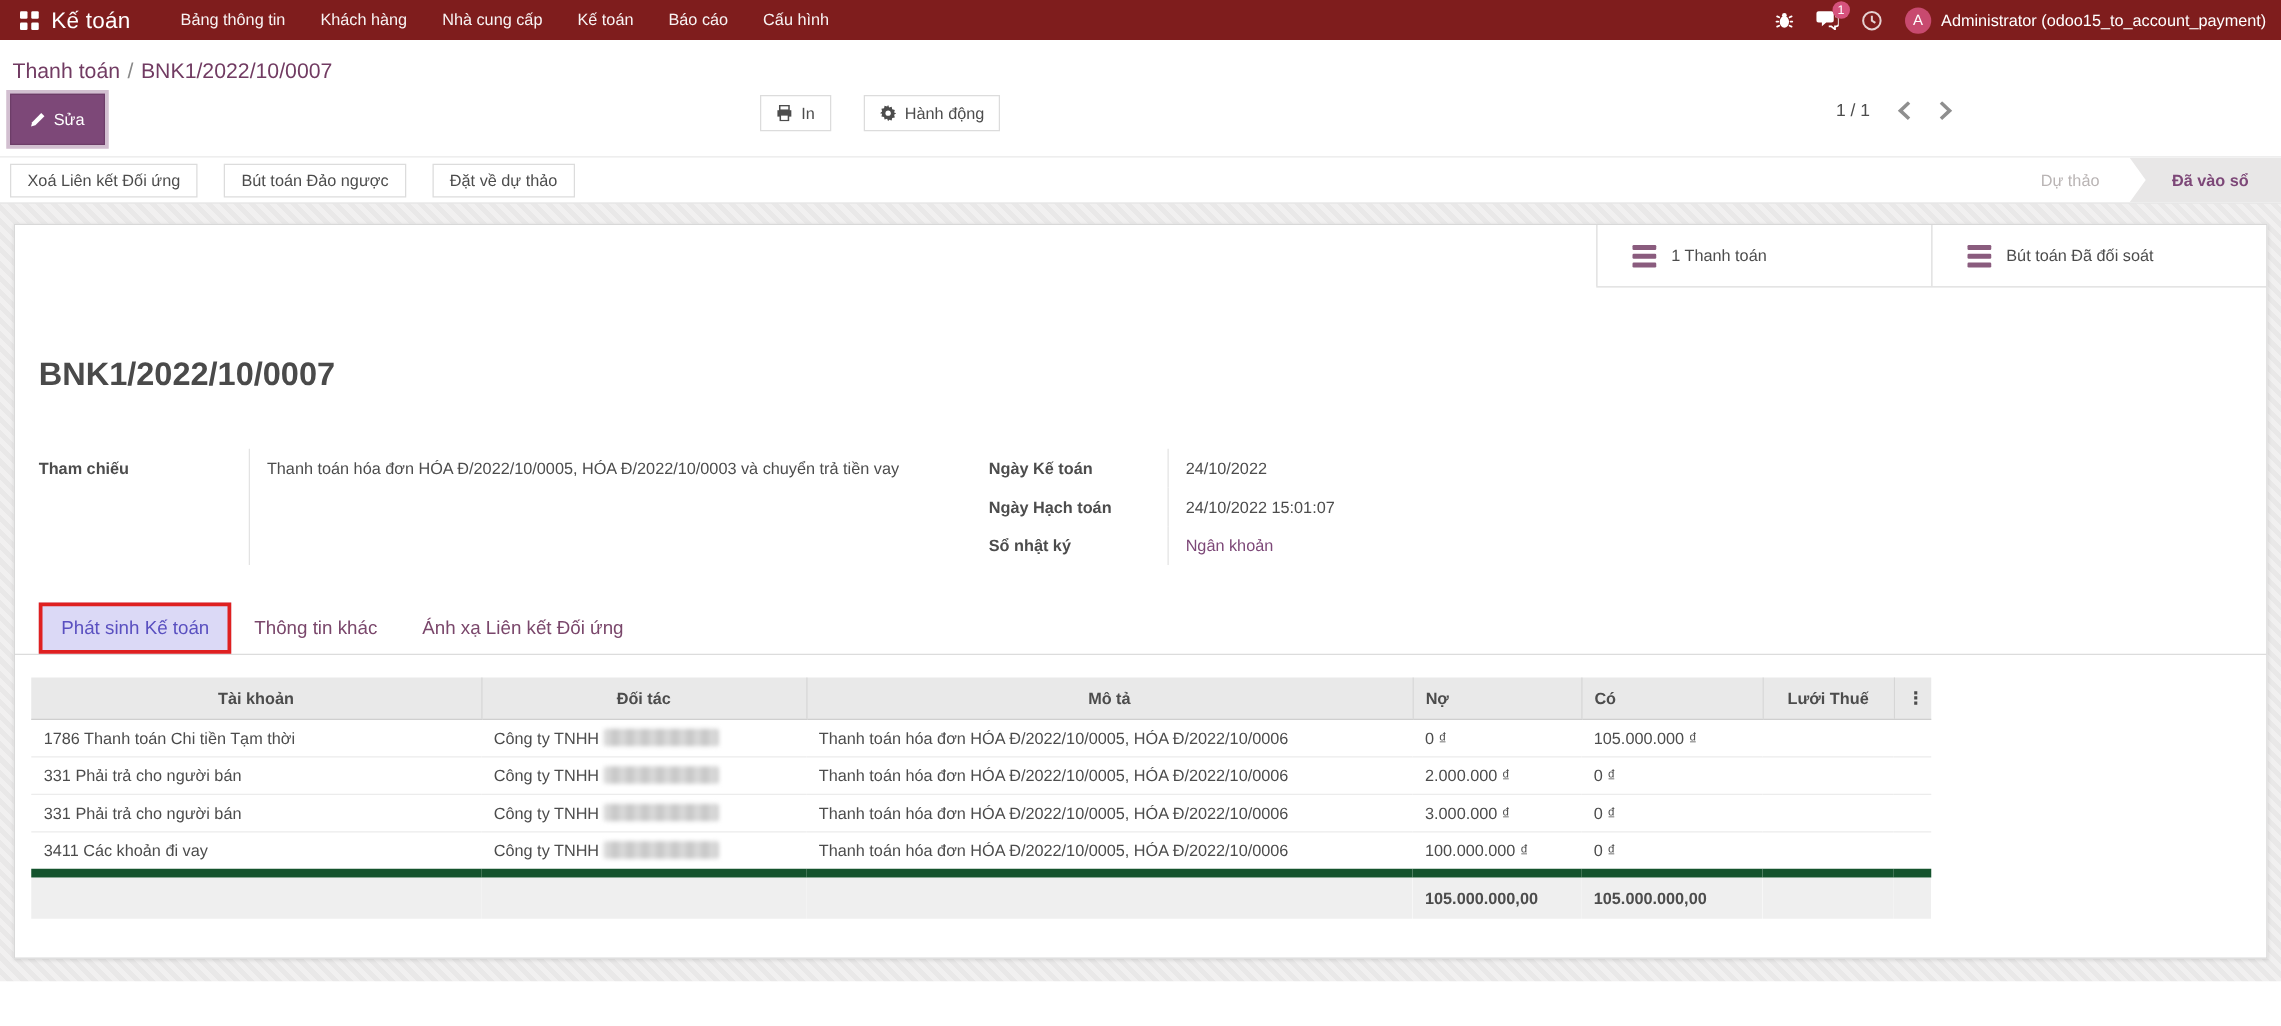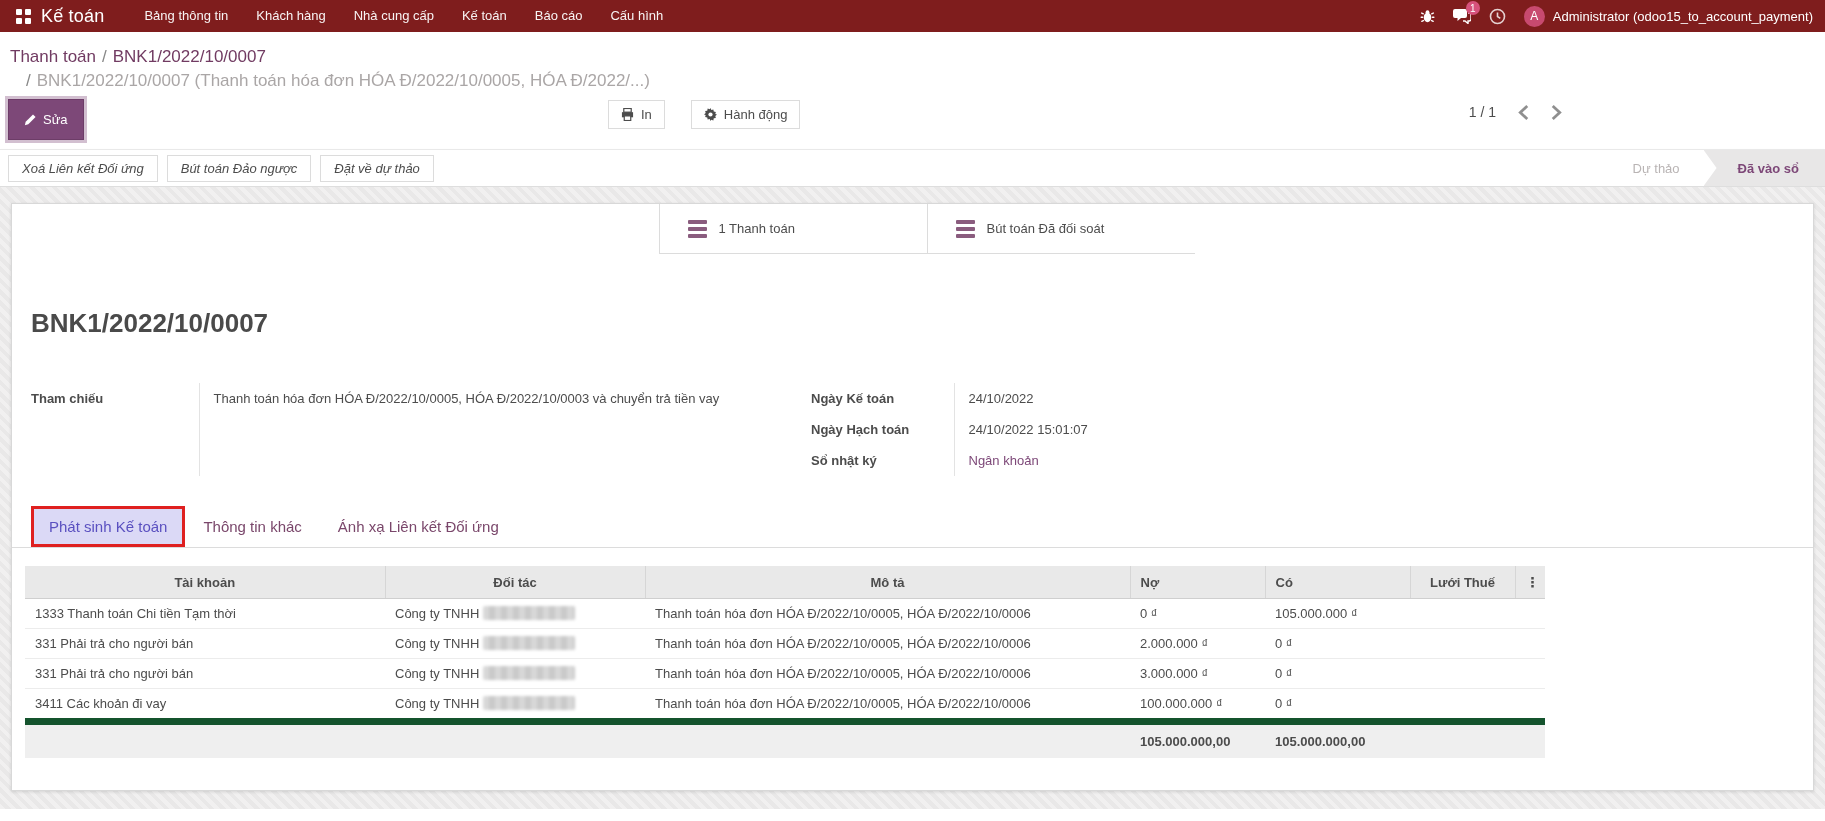--- a/index.html
+++ b/index.html
@@ -29,45 +29,45 @@
 
   .cp-buttons { position:relative; height:46px; }
   .btn { font-size:13px; border:1px solid #dcdcdc; background:#fff; color:#4c4c4c; padding:6px 12px; cursor:pointer; display:inline-flex; align-items:center; gap:7px; }
   .btn-primary { position:absolute; left:8px; top:4px; background:#7d4878; border-color:#6d3d68; color:#fff; padding:12px 15px; box-shadow:0 0 0 3px rgba(125,72,120,.35); }
   .center-group { position:absolute; left:608px; top:5px; display:flex; gap:26px; }
   .pager-group { position:absolute; right:263px; top:9px; display:flex; align-items:center; gap:22px; }
   .pager-text { font-size:14px; color:#4c4c4c; cursor:pointer; }
   .chev { cursor:pointer; display:flex; }
 
   .statusbar { margin-top:8px; border-top:1px solid #e9e9e9; border-bottom:1px solid #dedede; height:38px; display:flex; align-items:center; padding-left:8px; box-shadow:0 1px 2px rgba(0,0,0,.06); }
-  .statusbar .btn { margin-right:9px; padding:5px 13px;font-style:italic; }
+  .statusbar .btn { margin-right:21px; padding:5px 13px; }
   .status-steps { margin-left:auto; display:flex; height:100%; align-items:stretch; }
   .step { display:flex; align-items:center; font-size:13px; padding:0 24px; color:#b9b4b4; cursor:pointer; }
   .step.active { background:#e8e7e7; color:#7d4878; font-weight:bold; clip-path:polygon(0 0,100% 0,100% 100%,0 100%,13px 50%); padding:0 26px 0 34px; }
 
   
   .content { height:calc(821px - 32px - 167px); background:repeating-linear-gradient(45deg,#f1f0f0 0 4px,#e9e8e8 4px 8px); padding:16px 11px 0; }
   .sheet { background:#fff; border:1px solid #d8d8d8; box-shadow:0 1px 3px rgba(0,0,0,.12); height:588px; }
 
-  .statstrip { display:flex; justify-content:center;padding-left:28px; }
+  .statstrip { display:flex; justify-content:flex-end;padding-left:28px; }
   .statgroup { display:flex; border-bottom:1px solid #dcdcdc; }
   .statbtn { display:flex; align-items:center; gap:12px; padding:0 28px; height:49px; border-left:1px solid #dcdcdc; font-size:13px; color:#4c4c4c; cursor:pointer; min-width:268px; }
   .hamburger { display:flex; flex-direction:column; gap:3px; }
   .hamburger i { width:19px; height:4px; background:#8a5c7e; border-radius:1px; }
 
   .record-title { margin:54px 0 0 19px; font-size:26px; font-weight:600; color:#4a4a4a; }
 
   .fieldsgrid { display:flex; margin:44px 18px 0 19px; }
   .fgroup { display:table; border-collapse:collapse; }
   .frow { display:table-row; }
   .flabel { display:table-cell; font-size:13px; font-weight:bold; padding:8px 10px 8px 0; vertical-align:top; }
   .fval { display:table-cell; font-size:13px; border-left:1px solid #e3e3e3; padding:8px 10px 8px 14px; vertical-align:top; }
   .g-left { width:752px; }
   .g-left .flabel { width:168px; }
-  .g-right { width:700px; margin-left:28px; }
+  .g-right { width:700px; margin-left:8px; }
   .g-right .flabel { width:143px; }
   .link { color:#7d4878; cursor:pointer; }
 
   .tabsbar { margin-top:30px; padding-left:19px; border-bottom:1px solid #dcdcdc; display:flex; align-items:flex-end; }
   .tab { font-size:15px; color:#7a476b; padding:12px 18px; cursor:pointer; }
   .tab.active { background:#dbd9f6; color:#5a50c0; border:3px solid #df2020; padding:9px 15px; }
 
   table.lines { border-collapse:collapse; table-layout:fixed; width:1520px; margin:18px 0 0 13px; font-size:13px; }
   table.lines col.c-acc{width:360px} table.lines col.c-par{width:260px} table.lines col.c-desc{width:485px}
   table.lines col.c-deb{width:135px} table.lines col.c-cre{width:145px} table.lines col.c-tax{width:105px} table.lines col.c-opt{width:30px}
@@ -128,23 +128,20 @@
       <div class="avatar">A</div>
       <div class="username">Administrator (odoo15_to_account_payment)</div>
     </div>
   </div>
 </div>
 
 <div class="controlpanel">
   <div class="breadcrumbs">
     <div class="bc-line">
       <a class="bc-link">Thanh toán</a><span class="bc-sep">/</span><a class="bc-link">BNK1/2022/10/0007</a>
-    </div>
-    <div class="bc-line bc-line2">
-      <span class="bc-sep">/</span><span class="bc-active">BNK1/2022/10/0007 (Thanh toán hóa đơn HÓA Đ/2022/10/0005, HÓA Đ/2022/...)</span>
     </div>
   </div>
 
   <div class="cp-buttons">
     <button class="btn btn-primary">
       <svg width="12" height="12" viewBox="0 0 14 14">
           <path d="M1 13l1-4 8.5-8.5 3 3L5 12z" fill="#fff"></path>
         </svg>
       <span>Sửa</span>
     </button>
@@ -262,21 +259,21 @@
           <th>Đối tác</th>
           <th>Mô tả</th>
           <th class="num">Nợ</th>
           <th class="num">Có</th>
           <th>Lưới Thuế</th>
           <th class="dots-icon">⋮</th>
         </tr>
       </thead>
       <tbody>
         <tr>
-          <td>1333 Thanh toán Chi tiền Tạm thời</td>
+          <td>1786 Thanh toán Chi tiền Tạm thời</td>
           <td><span>Công ty TNHH</span><span class="redact"></span></td>
           <td>Thanh toán hóa đơn HÓA Đ/2022/10/0005, HÓA Đ/2022/10/0006</td>
           <td class="num">0 ₫</td>
           <td class="num">105.000.000 ₫</td>
           <td></td>
             <td></td>
         </tr>
         <tr>
           <td>331 Phải trả cho người bán</td>
           <td><span>Công ty TNHH</span><span class="redact"></span></td>

